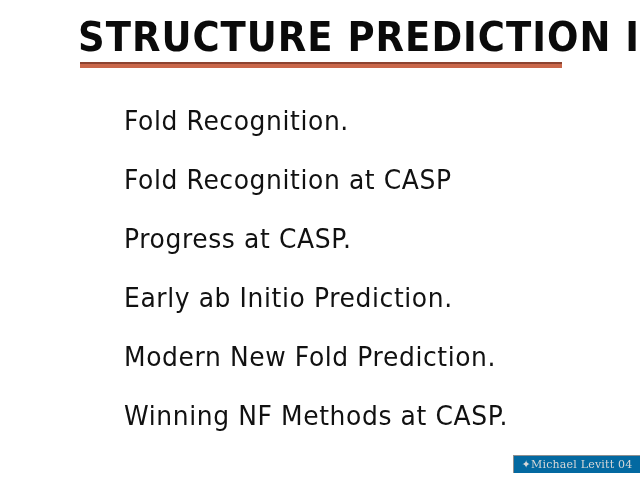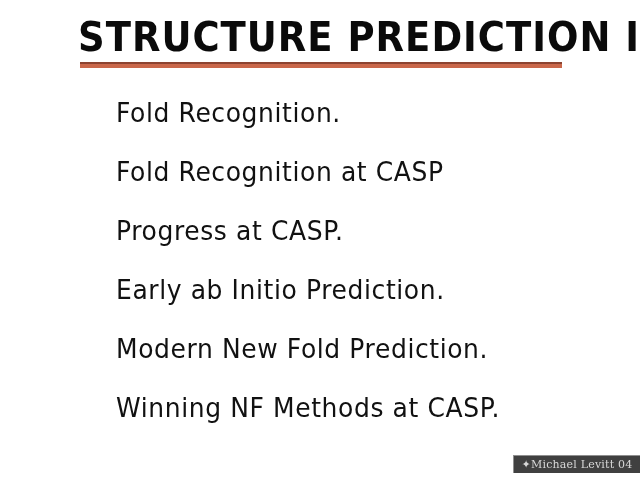--- a/index.html
+++ b/index.html
@@ -50,21 +50,21 @@
     box-sizing: border-box;
   }
 
   
   #bullet-list {
     position: absolute;
     left: 116px;
     top: 94px;
     width: 500px;
     list-style: none;
-    margin: 0;
+    margin: 8px;
     padding: 0;
   }
   #bullet-list li {
     font-family: "DejaVu Sans", sans-serif;
     font-size: 25px;
     font-weight: normal;
     color: #111111;
     height: 59px;
     line-height: 40px;
     letter-spacing: 0.6px;
@@ -73,21 +73,21 @@
     transform-origin: left center;
   }
 
   
   #watermark {
     position: absolute;
     left: 513px;
     top: 455px;
     width: 127px;
     height: 18px;
-    background: #404040;
+    background: #0369a1;
     border-top: 1px solid #8f8f8f;
     border-left: 1px solid #8f8f8f;
     box-sizing: border-box;
     display: flex;
     align-items: center;
     justify-content: center;
     overflow: hidden;
   }
   #watermark-text {
     font-family: "DejaVu Serif", serif;

